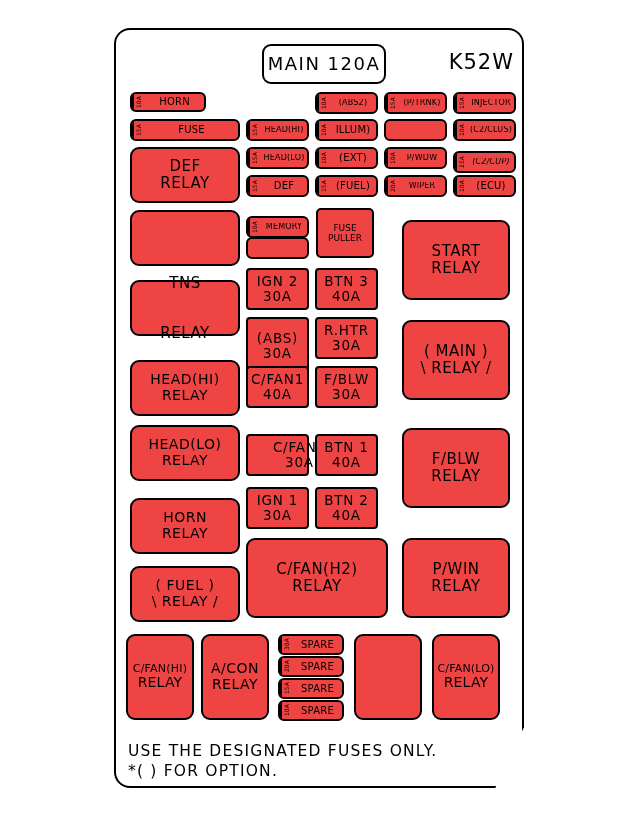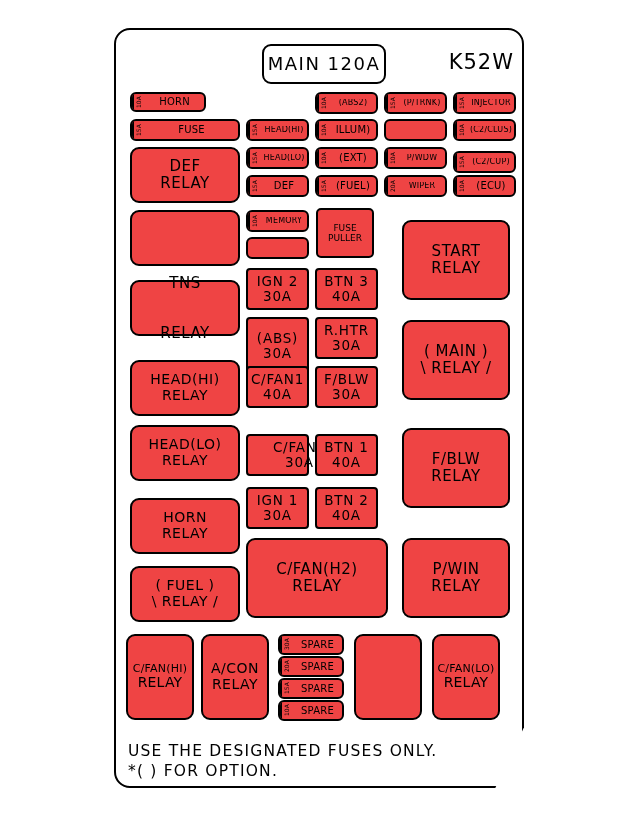--- a/index.html
+++ b/index.html
@@ -176,21 +176,21 @@
     <span class="nm">HEAD(HI)</span>
   </div>
   <div class="cell fuse-sm tiny" style="left:130px; top:117px; width:63px; height:22px;">
     <span class="amp">15A</span>
     <span class="nm">HEAD(LO)</span>
   </div>
   <div class="cell fuse-sm" style="left:130px; top:145px; width:63px; height:22px;">
     <span class="amp">15A</span>
     <span class="nm">DEF</span>
   </div>
-  <div class="cell fuse-sm tiny" style="left:130px; top:180px; width:63px; height:22px;">
+  <div class="cell fuse-sm tiny" style="left:130px; top:186px; width:63px; height:22px;">
     <span class="amp">10A</span>
     <span class="nm">MEMORY</span>
   </div>
   <div class="cell fuse-sm blank" style="left:130px; top:207px; width:63px; height:22px;">
     <span class="nm"></span>
   </div>
 
   <div class="cell fuse-sm tiny" style="left:199px; top:62px;  width:63px; height:22px;">
     <span class="amp">10A</span>
     <span class="nm">(ABS2)</span>
@@ -225,21 +225,21 @@
   </div>
 
   <div class="cell fuse-sm tiny" style="left:337px; top:62px;  width:63px; height:22px;">
     <span class="amp">15A</span>
     <span class="nm">INJECTOR</span>
   </div>
   <div class="cell fuse-sm tiny" style="left:337px; top:89px;  width:63px; height:22px;">
     <span class="amp">10A</span>
     <span class="nm">(C2/CLUS)</span>
   </div>
-  <div class="cell fuse-sm tiny" style="left:337px; top:121px; width:63px; height:22px;">
+  <div class="cell fuse-sm tiny" style="left:337px; top:121px; width:63px; height:22px;font-style:italic;">
     <span class="amp">15A</span>
     <span class="nm">(C2/CUP)</span>
   </div>
   <div class="cell fuse-sm" style="left:337px; top:145px; width:63px; height:22px;">
     <span class="amp">10A</span>
     <span class="nm">(ECU)</span>
   </div>
 
   <div id="fuse-puller" class="cell" style="left:200px; top:178px; width:58px; height:50px;">
     <span>FUSE</span>

